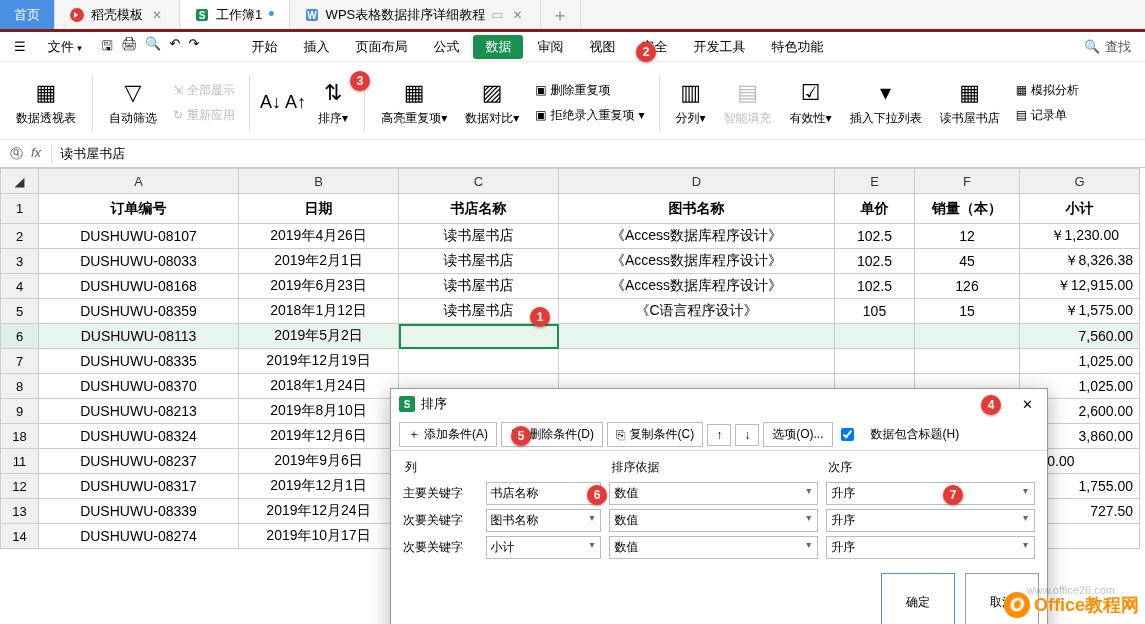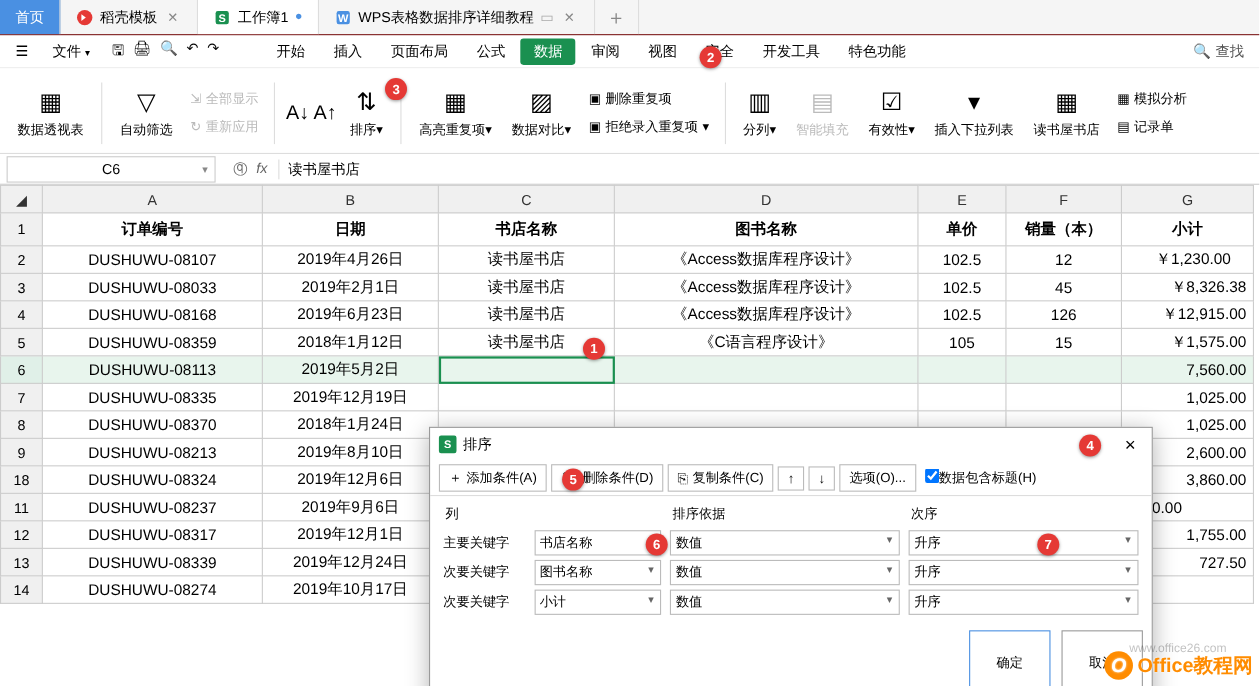--- a/index.html
+++ b/index.html
@@ -1,19 +1,19 @@
 <!DOCTYPE html>
 <html><head>
 <meta charset="utf-8">
 <style>
 * { margin: 0; padding: 0; box-sizing: border-box; font-family: "Microsoft YaHei", Arial, sans-serif; }
 body { width: 1145px; height: 624px; overflow: hidden; background: #fff; font-size: 13px; }
 
 
-.tabs { height: 32px; display: flex; background: #f5f5f5; border-bottom: 1px solid #7f1d1d; }
+.tabs { height: 32px; display: flex; background: #f5f5f5; border-bottom: 3px solid #7f1d1d; }
 .tab { display: flex; align-items: center; padding: 0 14px; border-right: 1px solid #ddd; gap: 6px; cursor: pointer; position: relative; }
 .tab.home { background: #4a90e2; color: #fff; font-weight: 500; }
 .tab.active { background: #fff; }
 .tab-icon { width: 16px; height: 16px; display: inline-flex; align-items: center; justify-content: center; }
 .close { color: #888; font-size: 12px; padding: 0 3px; }
 .dot { color: #4a90e2; font-size: 18px; }
 .tab-add { width: 40px; display: flex; align-items: center; justify-content: center; border-right: 1px solid #ddd; }
 
 
 .menubar { height: 30px; display: flex; align-items: center; padding: 0 14px; gap: 2px; border-bottom: 1px solid #eee; }
@@ -223,21 +223,20 @@
         <span>模拟分析</span>
       </div>
     <div class="rib-small">
         <span>▤</span>
         <span>记录单</span>
       </div>
   </div>
 </div>
 
 <div class="fbar">
-  <div class="cellref">C6</div>
   <div class="fxicons">
     <span>ⓠ</span>
     <span style="font-style:italic">fx</span>
   </div>
   <div class="fval">读书屋书店</div>
 </div>
 
 <div class="grid">
 <table>
   <tbody>
@@ -414,21 +413,21 @@
         <span>🗑</span>
         <span>删除条件(D)</span>
       </div>
     <div class="dlg-tbtn">
         <span>⎘</span>
         <span>复制条件(C)</span>
       </div>
     <div class="dlg-tbtn">↑</div>
     <div class="dlg-tbtn">↓</div>
     <div class="dlg-tbtn">选项(O)...</div>
-    <label style="display:flex;align-items:flex-start;gap:0;margin-left:4px">
+    <label style="display:flex;align-items:center;gap:17px;margin-left:4px">
       <input type="checkbox" checked="" style="">
         <span>数据包含标题(H)</span>
     </label>
   </div>
   <div class="dlg-body">
     <table class="sortgrid" style="width:100%">
       <tbody>
           <tr>
         <th class="klabel">列</th>
         <th class="kcol"></th>

